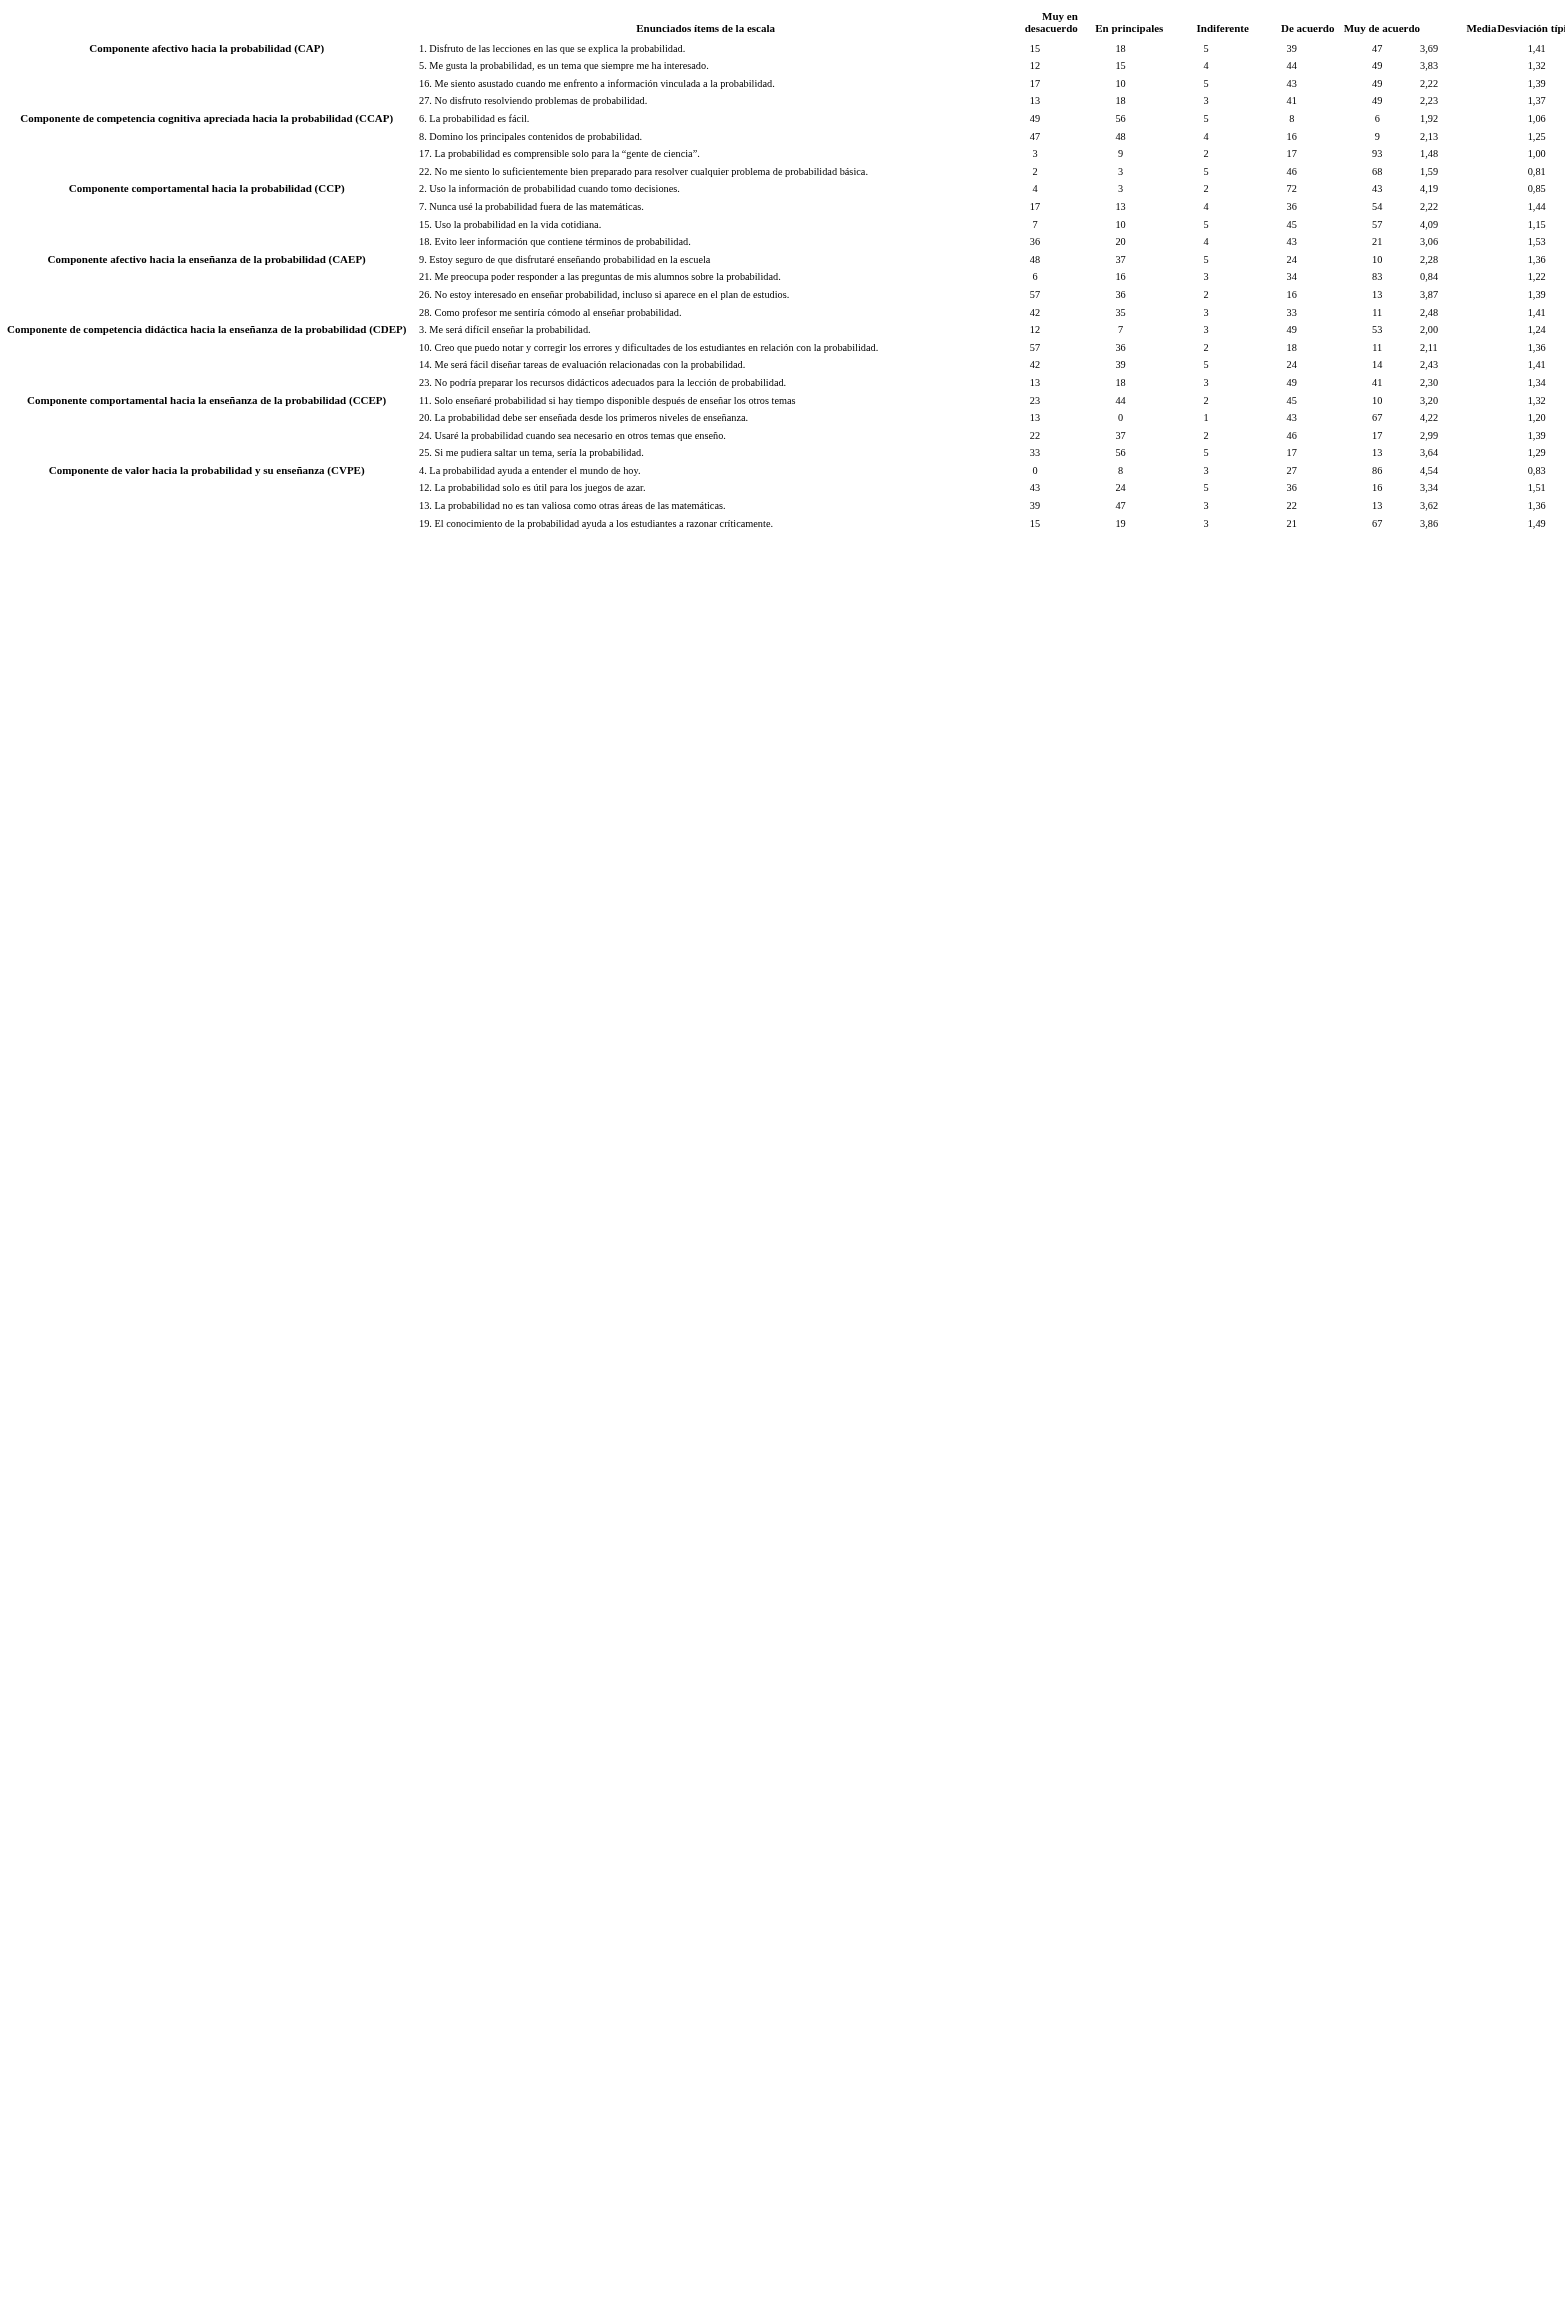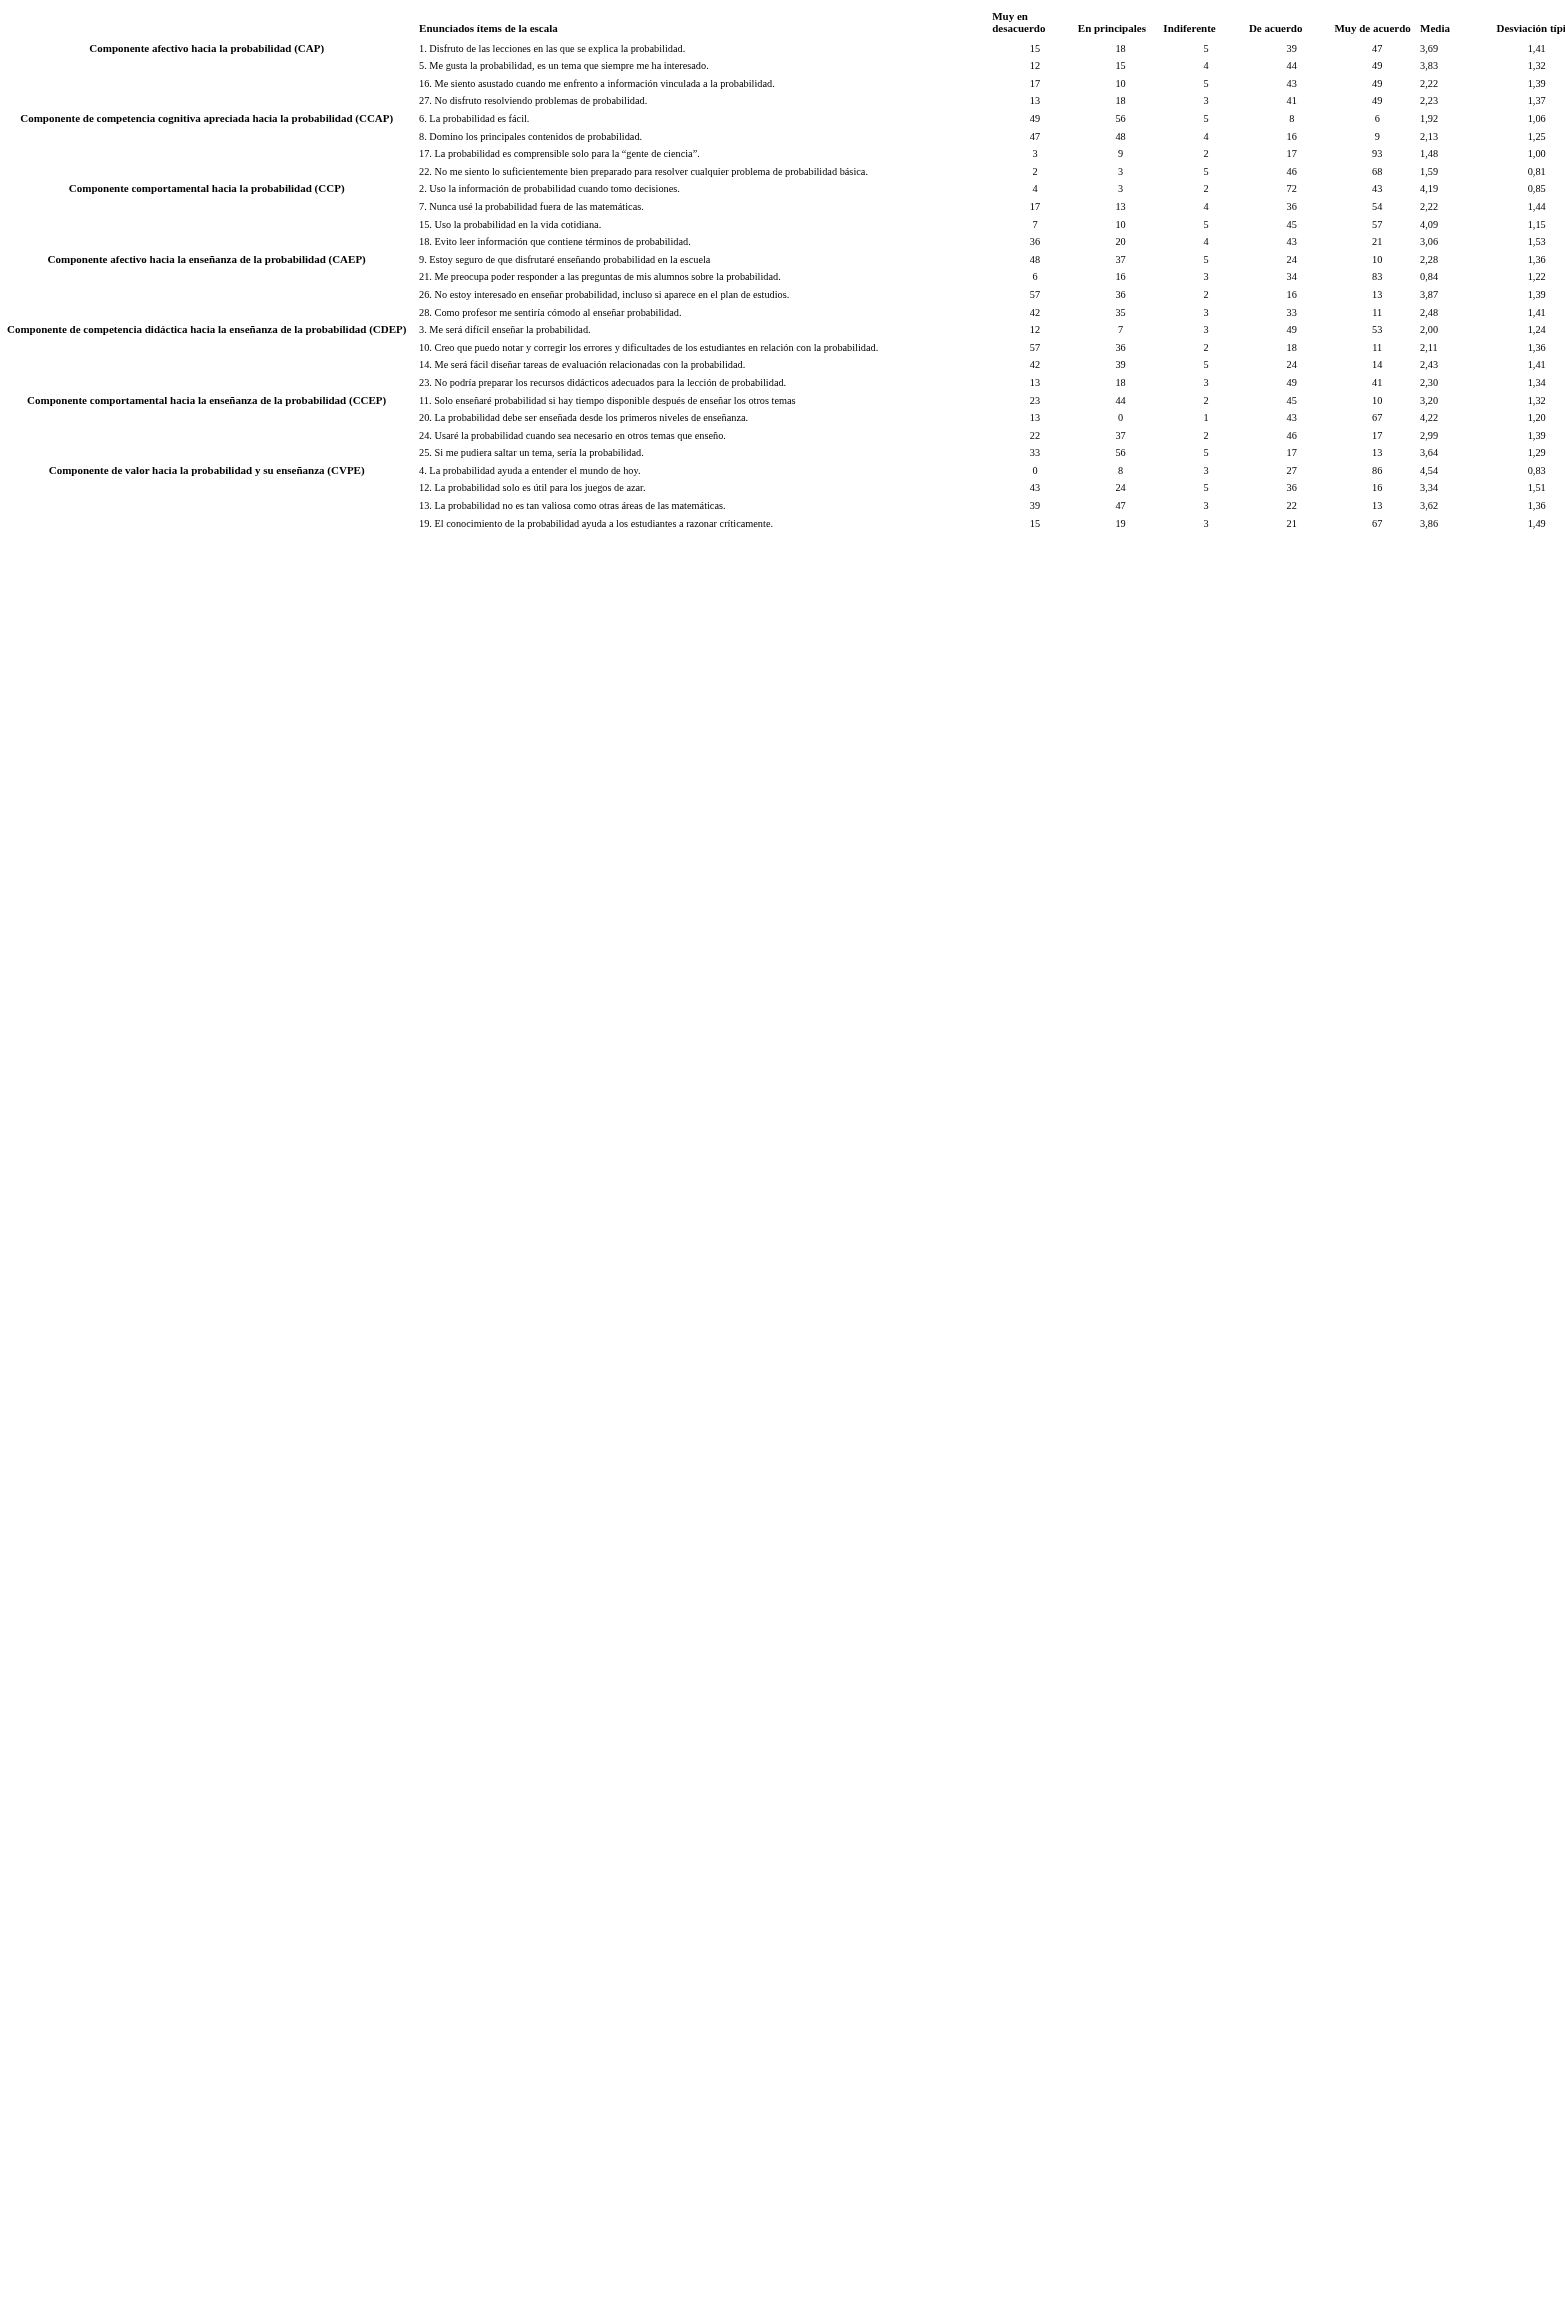--- a/index.html
+++ b/index.html
@@ -33,22 +33,22 @@
   table.stats col.c-sd     { width: 79px; }
 
   thead th {
     font-weight: bold;
     font-size: 11px;
     vertical-align: bottom;
     padding: 0 0 5px 0;
     line-height: 1.12;
   }
   thead th.h-group { text-align: left; }
-  thead th.h-item  { text-align: left; padding-left: 1.4px; }
-  thead th.h-num   { text-align: left; }
+  thead th.h-item  { text-align: center; padding-left: 1.4px; }
+  thead th.h-num   { text-align: right; }
 
   tbody td {
     font-size: 10.3px;
     padding: 0;
     height: 17.6px;
     line-height: 17.6px;
     vertical-align: middle;
     white-space: nowrap;
   }
   td.group {

